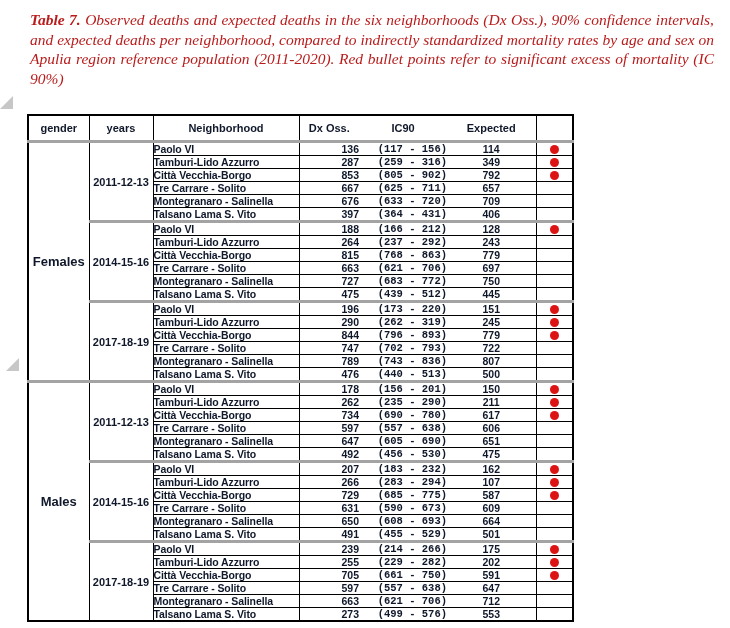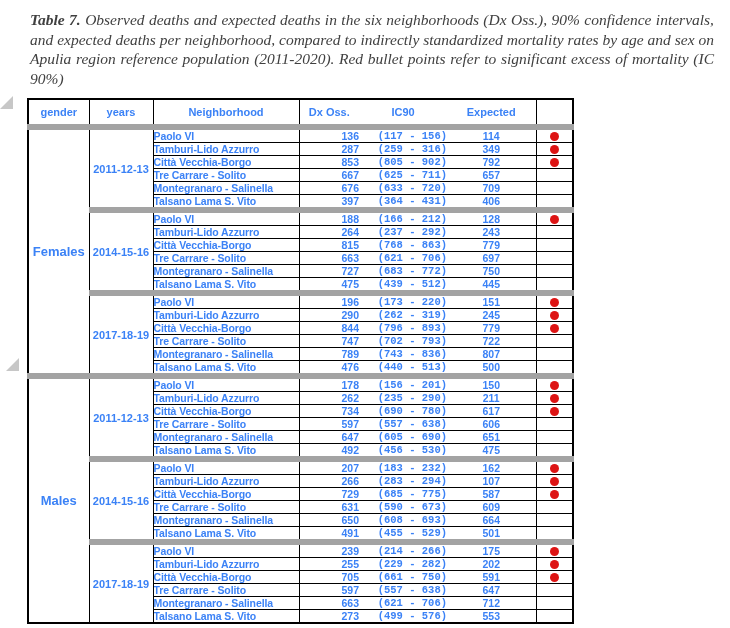--- a/index.html
+++ b/index.html
@@ -14,44 +14,44 @@
   
   .caption {
     position: absolute;
     left: 30px; top: 10px;
     width: 684px;
     font-family: "Liberation Serif", serif;
     font-style: italic;
     font-size: 15.5px;
     line-height: 19.5px;
     text-align: justify;
-    color: #404040;
+    color: #b91c1c;
   }
   .caption .tlabel { font-weight: bold; }
 
   
   .grip {
     position: absolute;
     width: 13px; height: 13px;
     background: #b4b4b4;
     clip-path: polygon(100% 0, 100% 100%, 0 100%);
     opacity: 0.75;
   }
   .grip-1 { left: 0px;  top: 96px;  }
   .grip-2 { left: 6px;  top: 358px; }
 
   
   table.mortality {
     position: absolute;
-    left: 27px; top: 98px;
+    left: 27px; top: 114px;
     width: 545px;
     border-collapse: collapse;
     table-layout: fixed;
     border: 2px solid #000;
-    color: #3b82f6;
+    color: #0f172a;
   }
   table.mortality th, table.mortality td {
     padding: 0;
     font-weight: bold;
     overflow: hidden;
     white-space: nowrap;
   }
   thead th {
     height: 24px;
     font-size: 11px;
@@ -96,21 +96,21 @@
   }
   td.exp {
     text-align: center;
     border-top: 1px solid #000;
     border-right: 1px solid #000;
   }
   td.sig {
     text-align: center;
     border-top: 1px solid #000;
   }
-  tr.group-start td { border-top: 6px solid #a3a3a3; margin-top: 48px; }
+  tr.group-start td { border-top: 3px solid #a3a3a3; margin-top: 48px; }
 
   .dot {
     display: inline-block;
     width: 9px; height: 9px;
     border-radius: 50%;
     vertical-align: middle;
     margin-top: -1px;
   }
 </style>
 </head>

